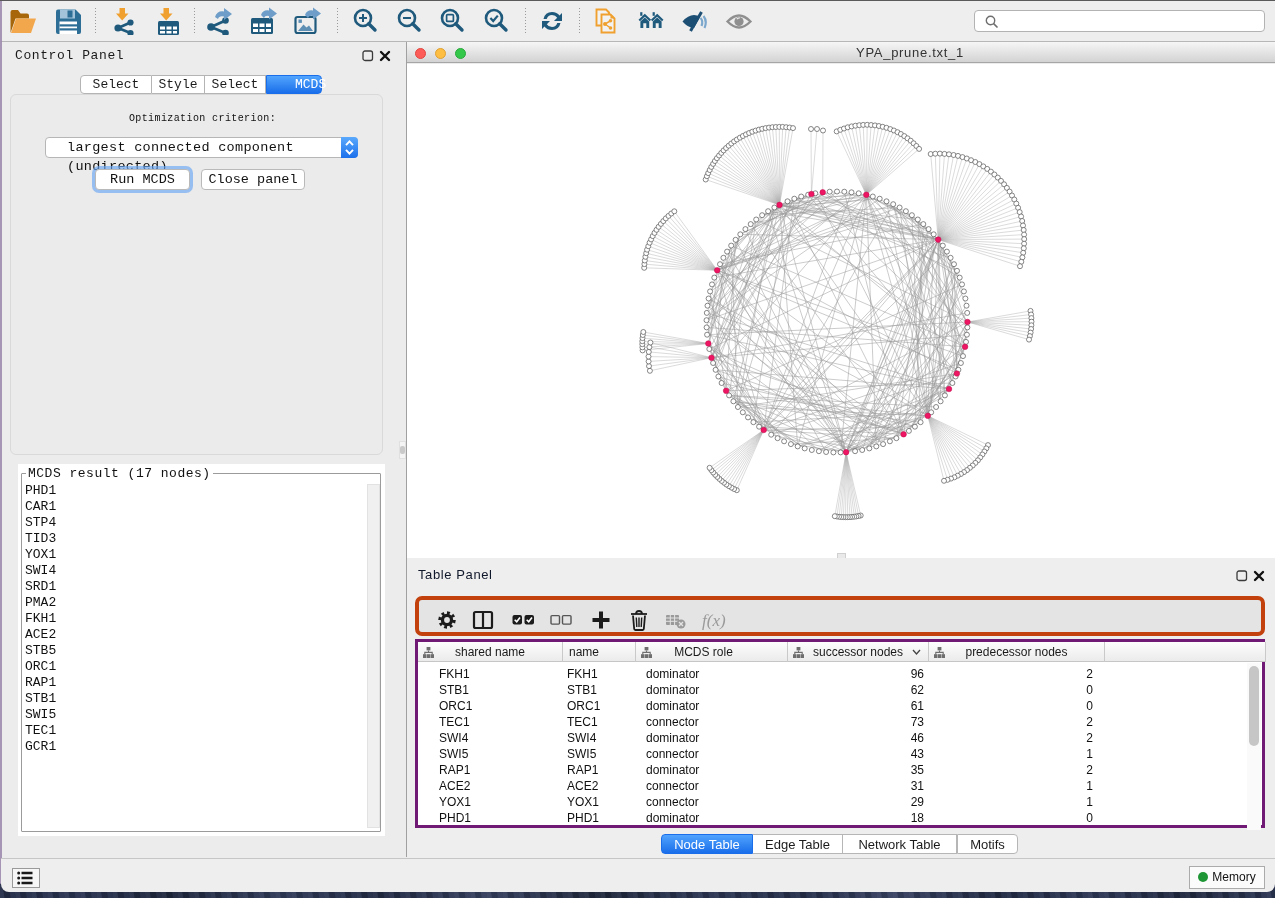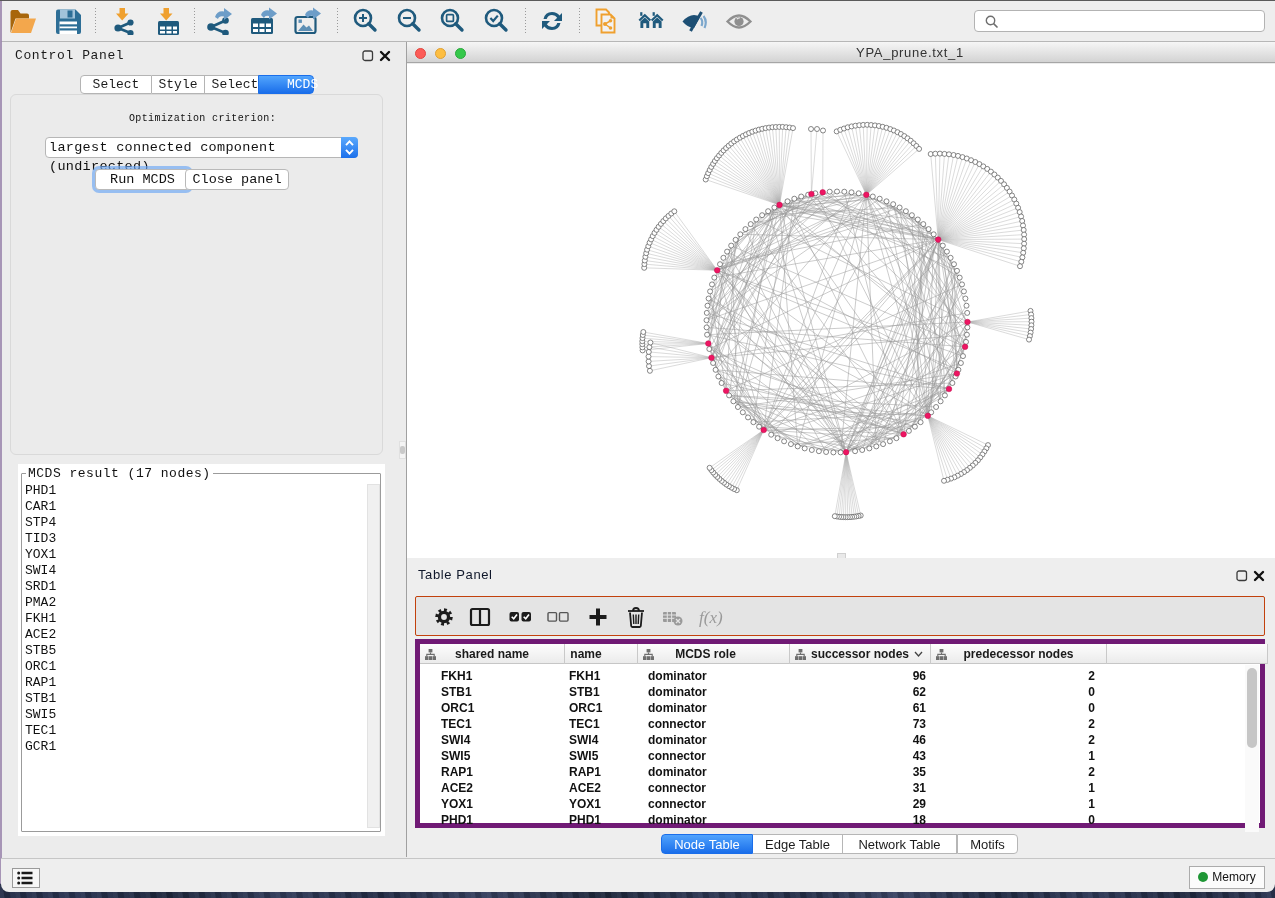--- a/index.html
+++ b/index.html
@@ -18,27 +18,27 @@
 #leftpanel { left:1px; top:42px; width:391px; height:815px; background:#ececec;font-family:Liberation Mono, monospace; }
 #cp-title { left:14px; top:6px; font-size:13px; letter-spacing:0.6px; color:#1a1a1a; }
 #tabs { left:79px; top:33px; height:19px; }
 .tab { position:absolute; top:0; height:19px; border:1px solid #b4b4b4; background:#fff;
   font-size:13px; color:#1c1c1c; text-align:center; line-height:18px; }
 .tab.sel { background:linear-gradient(#52a5fd,#1a6eea); color:#fff; border-color:#1a6eea; }
 #cp-content { left:9px; top:52px; width:373px; height:361px; background:#ebebeb;
   border:1px solid #d9d9d9; border-radius:6px; }
 #optlabel { left:0px; top:71px; width:403px; text-align:center; font-size:10px; letter-spacing:0.4px; color:#111; }
 #selbox { left:44px; top:95px; width:313px; height:21px; background:#fff; border:1px solid #b6b6b6;
-  border-radius:4px; font-size:13.5px; letter-spacing:0.3px; color:#111; line-height:19px; padding-left:3px; }
+  border-radius:4px; font-size:13.5px; letter-spacing:0.3px; color:#111; line-height:19px; padding-left:21px; }
 #selstep { position:absolute; right:-1px; top:-1px; width:17px; height:21px; border-radius:0 4px 4px 0;
   background:linear-gradient(#5aa9fd,#1c70eb); }
 .btn { position:absolute; top:127px; height:21px; background:#fff; border:1px solid #b9b9b9;
   border-radius:4px; font-size:13.5px; color:#111; text-align:center; line-height:19px; }
 #runbtn { left:94px; width:95px; box-shadow:0 0 0 3px rgba(106,166,245,.65); }
-#closebtn { left:184px; width:104px; }
+#closebtn { left:200px; width:104px; }
 
 #resultbox { left:17px; top:422px; width:367px; height:372px; background:#fff; }
 #fieldset { position:absolute; left:3px; top:9px; width:360px; height:359px;
   border:1px solid #9b9b9b; border-radius:1px; }
 #fslabel { position:absolute; left:4px; top:-8px; background:#fff; font-size:13px; letter-spacing:0.5px; color:#111;
   padding:0 2px; white-space:nowrap; }
 #mcdslist { position:absolute; left:7px; top:19px; font-size:13px; color:#111; line-height:16px; }
 #resscroll { position:absolute; right:5px; top:20px; width:13px; height:344px; background:#f0f0f0;
   border:1px solid #e2e2e2; }
 
@@ -50,23 +50,23 @@
 #nettitle { position:absolute; left:0; top:0; width:868px; height:21px;
   background:linear-gradient(#f6f6f6,#d3d3d3); border-bottom:1px solid #a6a6a6; }
 .light { position:absolute; top:5.5px; width:11px; height:11px; border-radius:50%; }
 #nettext { position:absolute; left:0; top:3px; width:1006px; text-align:center; font-size:13px; letter-spacing:0.7px; color:#333; }
 #netcanvas { position:absolute; left:0; top:22px; width:868px; height:494px; background:#fff; }
 #hsplit { position:absolute; left:430px; top:511px; width:9px; height:6px; background:#e9e9e9; border:1px solid #d0d0d0; }
 
 #tablepanel { left:407px; top:558px; width:868px; height:300px; background:#eeeeee; }
 #tp-title { position:absolute; left:11px; top:9px; font-size:13px; letter-spacing:0.6px; color:#0f172a; }
 #tp-toolbar { position:absolute; left:8px; top:38px; width:850px; height:40px; background:#e4e4e4;
-  border:1px solid #c2410c; border-radius:2px; }
+  border:4px solid #c2410c; border-radius:7px; }
 #tp-table { position:absolute; left:8px; top:81px; width:850px; height:189px; background:#fff;
-  border:5px solid #701a75;font-weight:bold; }
+  border:3px solid #701a75; }
 #tp-header { position:absolute; left:0; top:0; width:848px; height:20px;
   background:linear-gradient(#fdfdfd,#ebebeb); border-bottom:1px solid #c6c6c6; }
 .hcell { position:absolute; top:0; height:20px; border-right:1px solid #c9c9c9; font-size:12px;
   color:#1a1a1a; text-align:center; line-height:20px; }
 .hicon { position:absolute; left:5px; top:5px; width:11px; height:11px; }
 .trow { position:absolute; left:0; width:848px; height:16px; font-size:12px; color:#111; }
 .tc { position:absolute; top:0; height:16px; line-height:16px; }
 #tscroll { position:absolute; right:1px; top:21px; width:14px; height:167px; background:#fafafa; }
 #tthumb { position:absolute; left:2px; top:3px; width:10px; height:80px; background:#c6c6c6; border-radius:5px; }
 #bottabs { position:absolute; left:254px; top:276px; height:20px; }
@@ -213,21 +213,21 @@
   <svg class="abs" style="left:361px;top:8px" width="12" height="12" viewBox="0 0 12 12">
       <rect x="1" y="1" width="9.5" height="9.5" rx="2" fill="none" stroke="#3a3a3a" stroke-width="1.3"></rect>
     </svg>
     <svg class="abs" style="left:378px;top:8px" width="12" height="12" viewBox="0 0 12 12">
       <path d="M2 2 L10 10 M10 2 L2 10" stroke="#111" stroke-width="2.4" stroke-linecap="round"></path>
     </svg>
   <div class="abs" id="tabs">
     <div class="tab" style="left:0;width:72px;border-radius:4px 0 0 4px;">Select</div>
     <div class="tab" style="left:72px;width:53px;border-left:none;">Style</div>
     <div class="tab" style="left:125px;width:61px;border-left:none;">Select</div>
-    <div class="tab sel" style="left:178px;width:56px;border-radius:0 4px 4px 0;padding-left:28px;">MCDS</div>
+    <div class="tab sel" style="left:186px;width:56px;border-radius:0 4px 4px 0;padding-left:28px;">MCDS</div>
   </div>
   <div class="abs" id="cp-content"></div>
   <div class="abs" id="optlabel">Optimization criterion:</div>
   <div class="abs" id="selbox">largest connected component (undirected)
     <div id="selstep"><svg width="17" height="21" viewBox="0 0 17 21">
           <path d="M5 8.2 L8.5 4.4 L12 8.2" fill="none" stroke="#fff" stroke-width="1.9"></path>
           <path d="M5 12.8 L8.5 16.6 L12 12.8" fill="none" stroke="#fff" stroke-width="1.9"></path>
         </svg></div>
   </div>
   <div class="btn" id="runbtn">Run MCDS</div>

